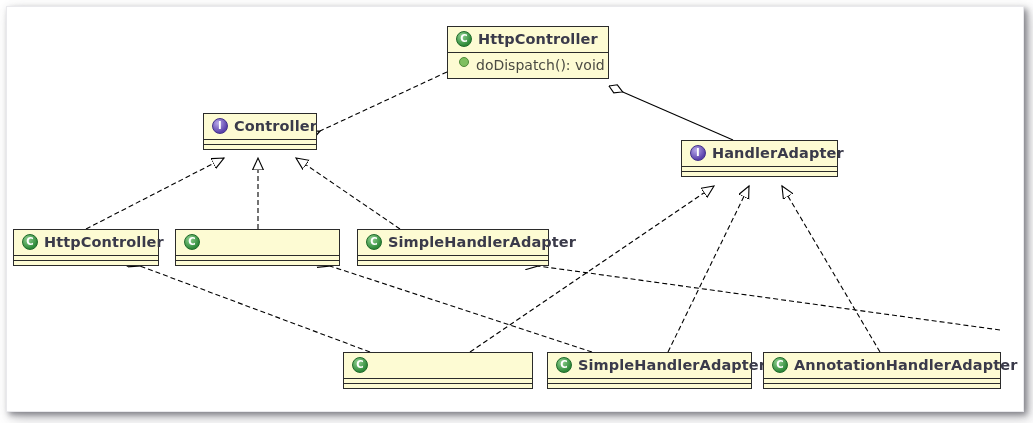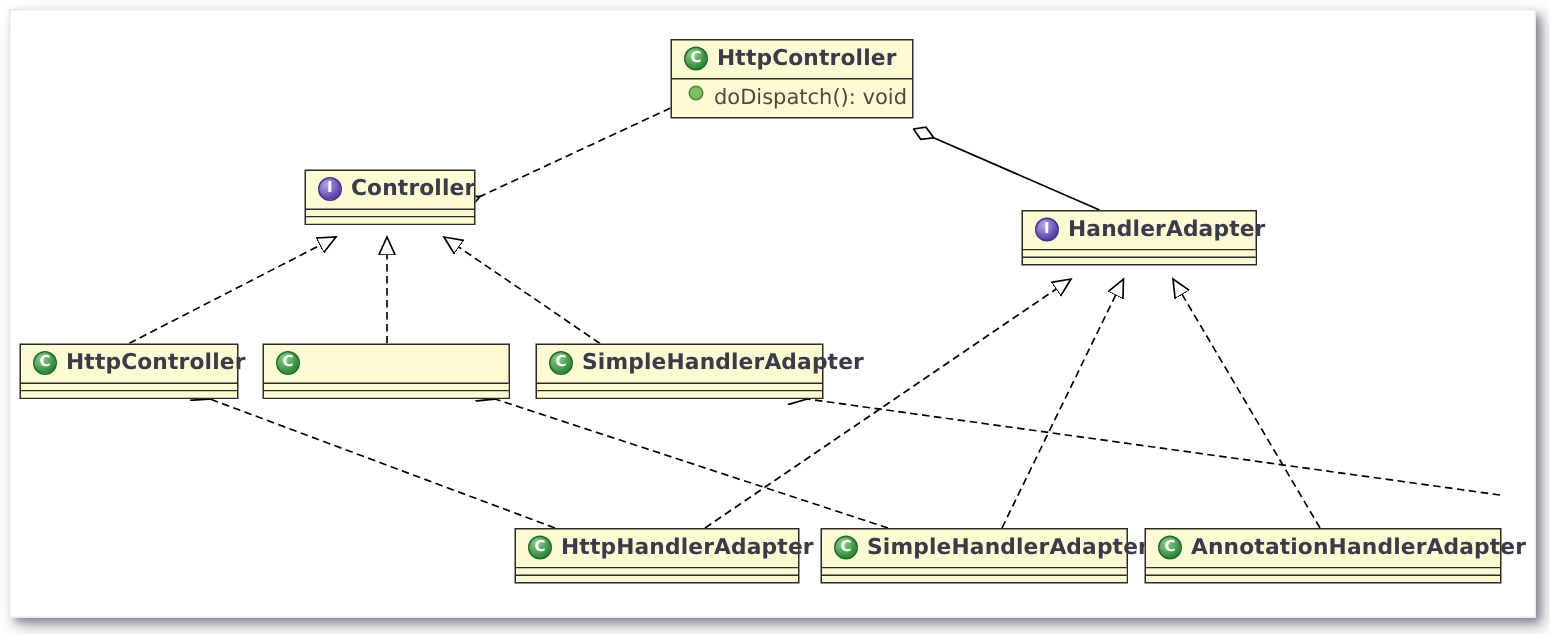--- a/index.html
+++ b/index.html
@@ -214,21 +214,20 @@
     </div>
     <div class="sep"></div>
     <div class="compartment"></div>
     <div class="sep"></div>
     <div class="compartment"></div>
   </div>
 
   <div class="node" style="left:343px; top:352px; width:190px;">
     <div class="title">
       <span class="ic ic-class">C</span>
-      <span>HttpHandlerAdapter</span>
     </div>
     <div class="sep"></div>
     <div class="compartment"></div>
     <div class="sep"></div>
     <div class="compartment"></div>
   </div>
 
   <div class="node" style="left:547px; top:352px; width:205px;">
     <div class="title">
       <span class="ic ic-class">C</span>

